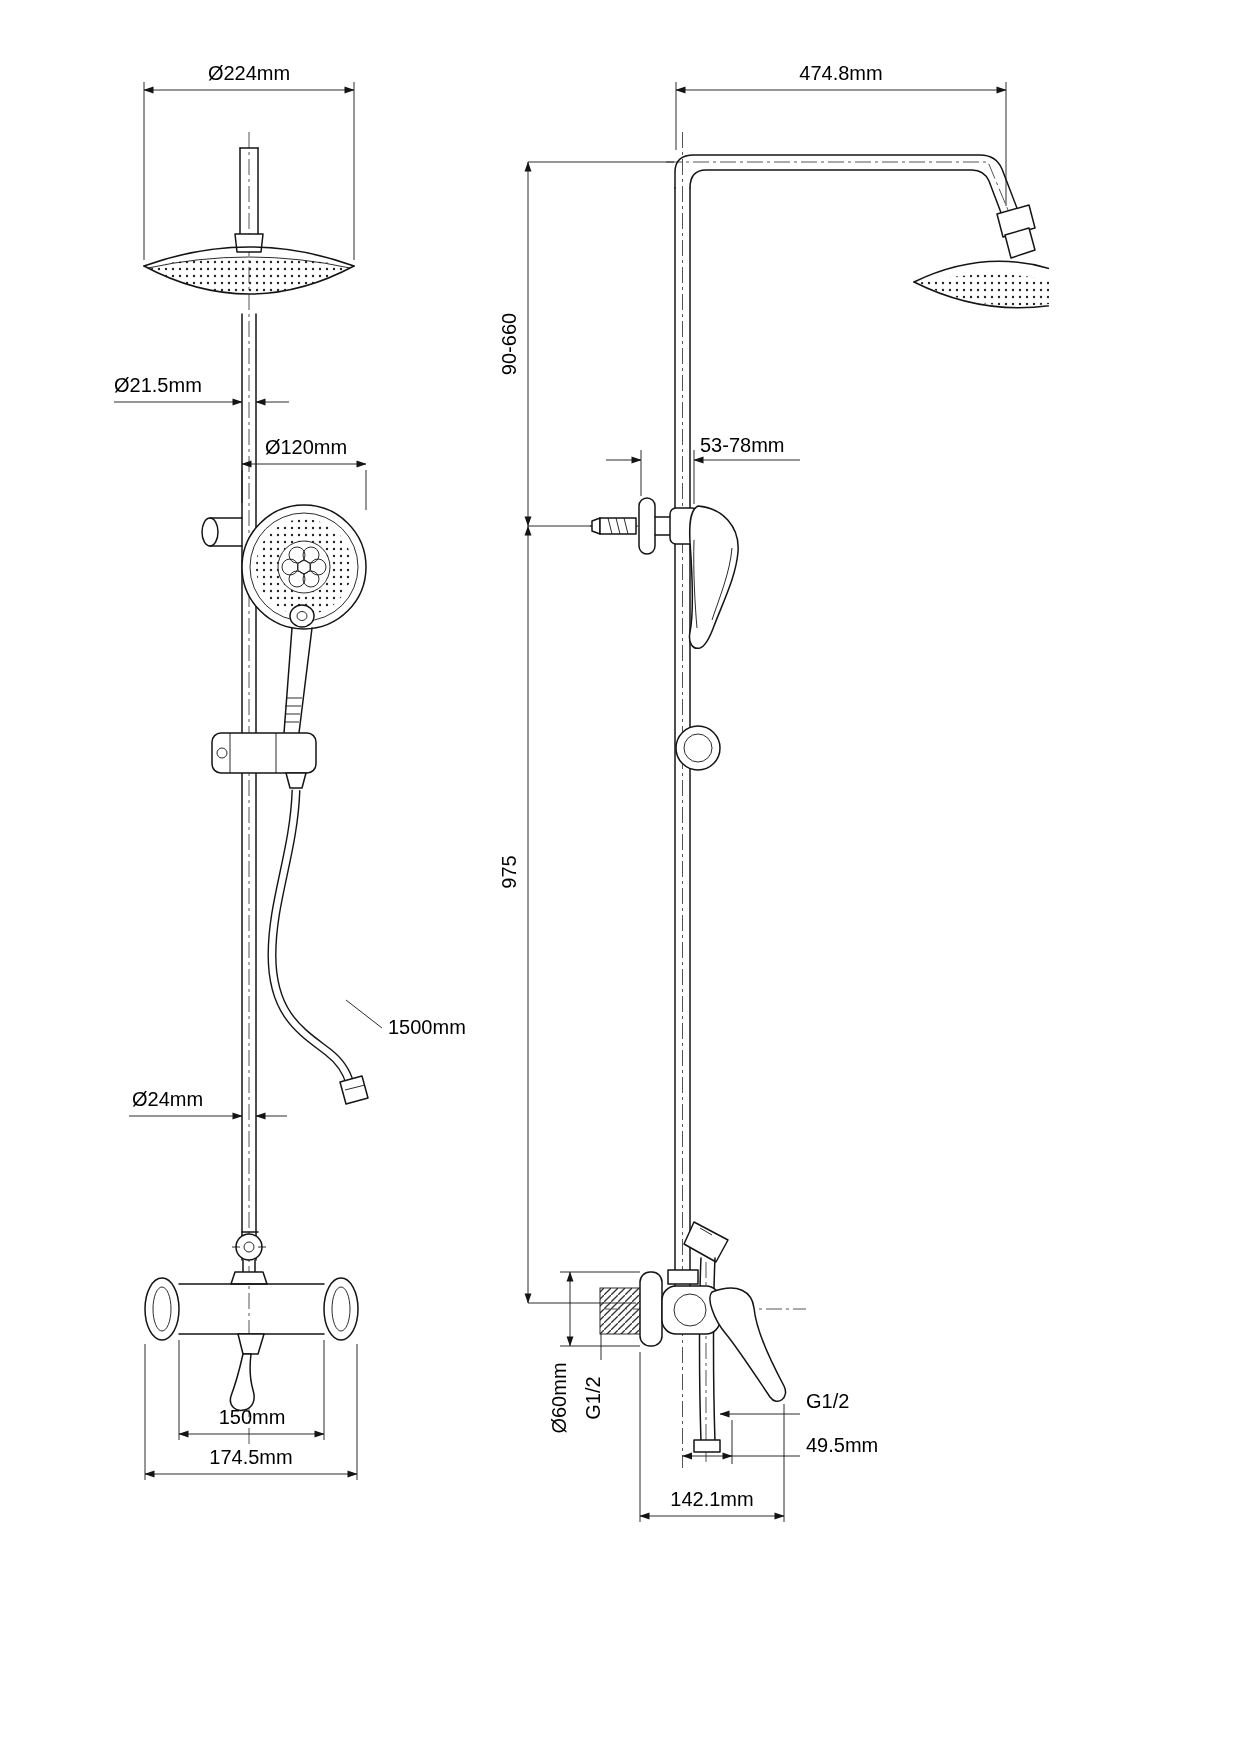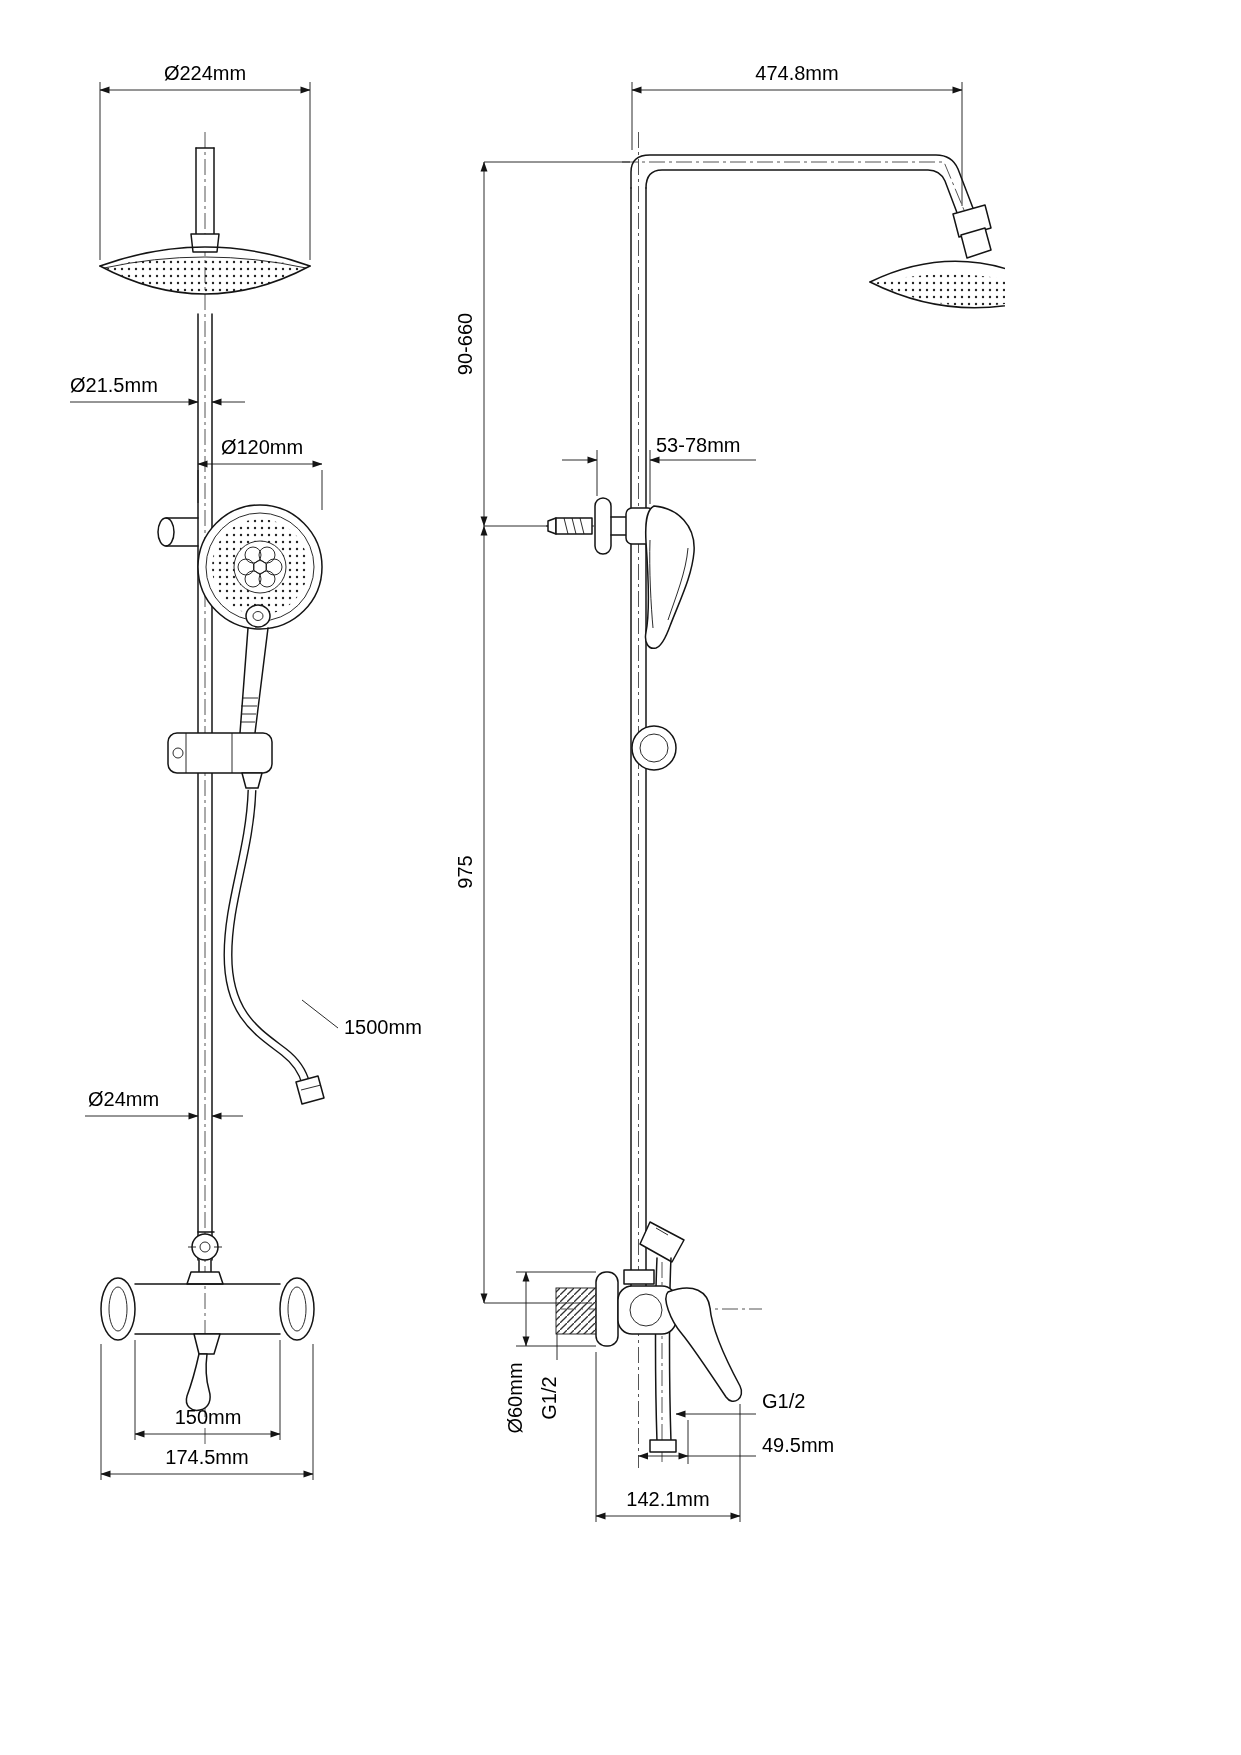--- a/index.html
+++ b/index.html
@@ -1,17 +1,17 @@
 <!DOCTYPE html>
 <html><head>
 <meta charset="utf-8">
 <style>
   html,body{margin:0;padding:0;background:#ffffff;}
   #stage{position:relative;width:1005px;height:1755px;background:#ffffff;overflow:hidden;
-         font-family:"Liberation Sans", sans-serif;}
+         font-family:"Liberation Sans", sans-serif;margin-left:44px;}
   svg{display:block;}
   .obj{stroke:#141414;stroke-width:1.5;fill:none;stroke-linecap:round;stroke-linejoin:round;}
   .objw{stroke:#141414;stroke-width:1.5;fill:#ffffff;stroke-linejoin:round;}
   .thin{stroke:#141414;stroke-width:0.9;fill:none;}
   .dim{stroke:#141414;stroke-width:0.9;fill:none;}
   .cl{stroke:#2a2a2a;stroke-width:0.8;fill:none;stroke-dasharray:16 4 3 4;}
   .hoseO{stroke:#141414;stroke-width:9;fill:none;}
   .hoseI{stroke:#ffffff;stroke-width:6.2;fill:none;}
   text.lbl{font:20px "Liberation Sans", sans-serif;fill:#000;}
 </style>

